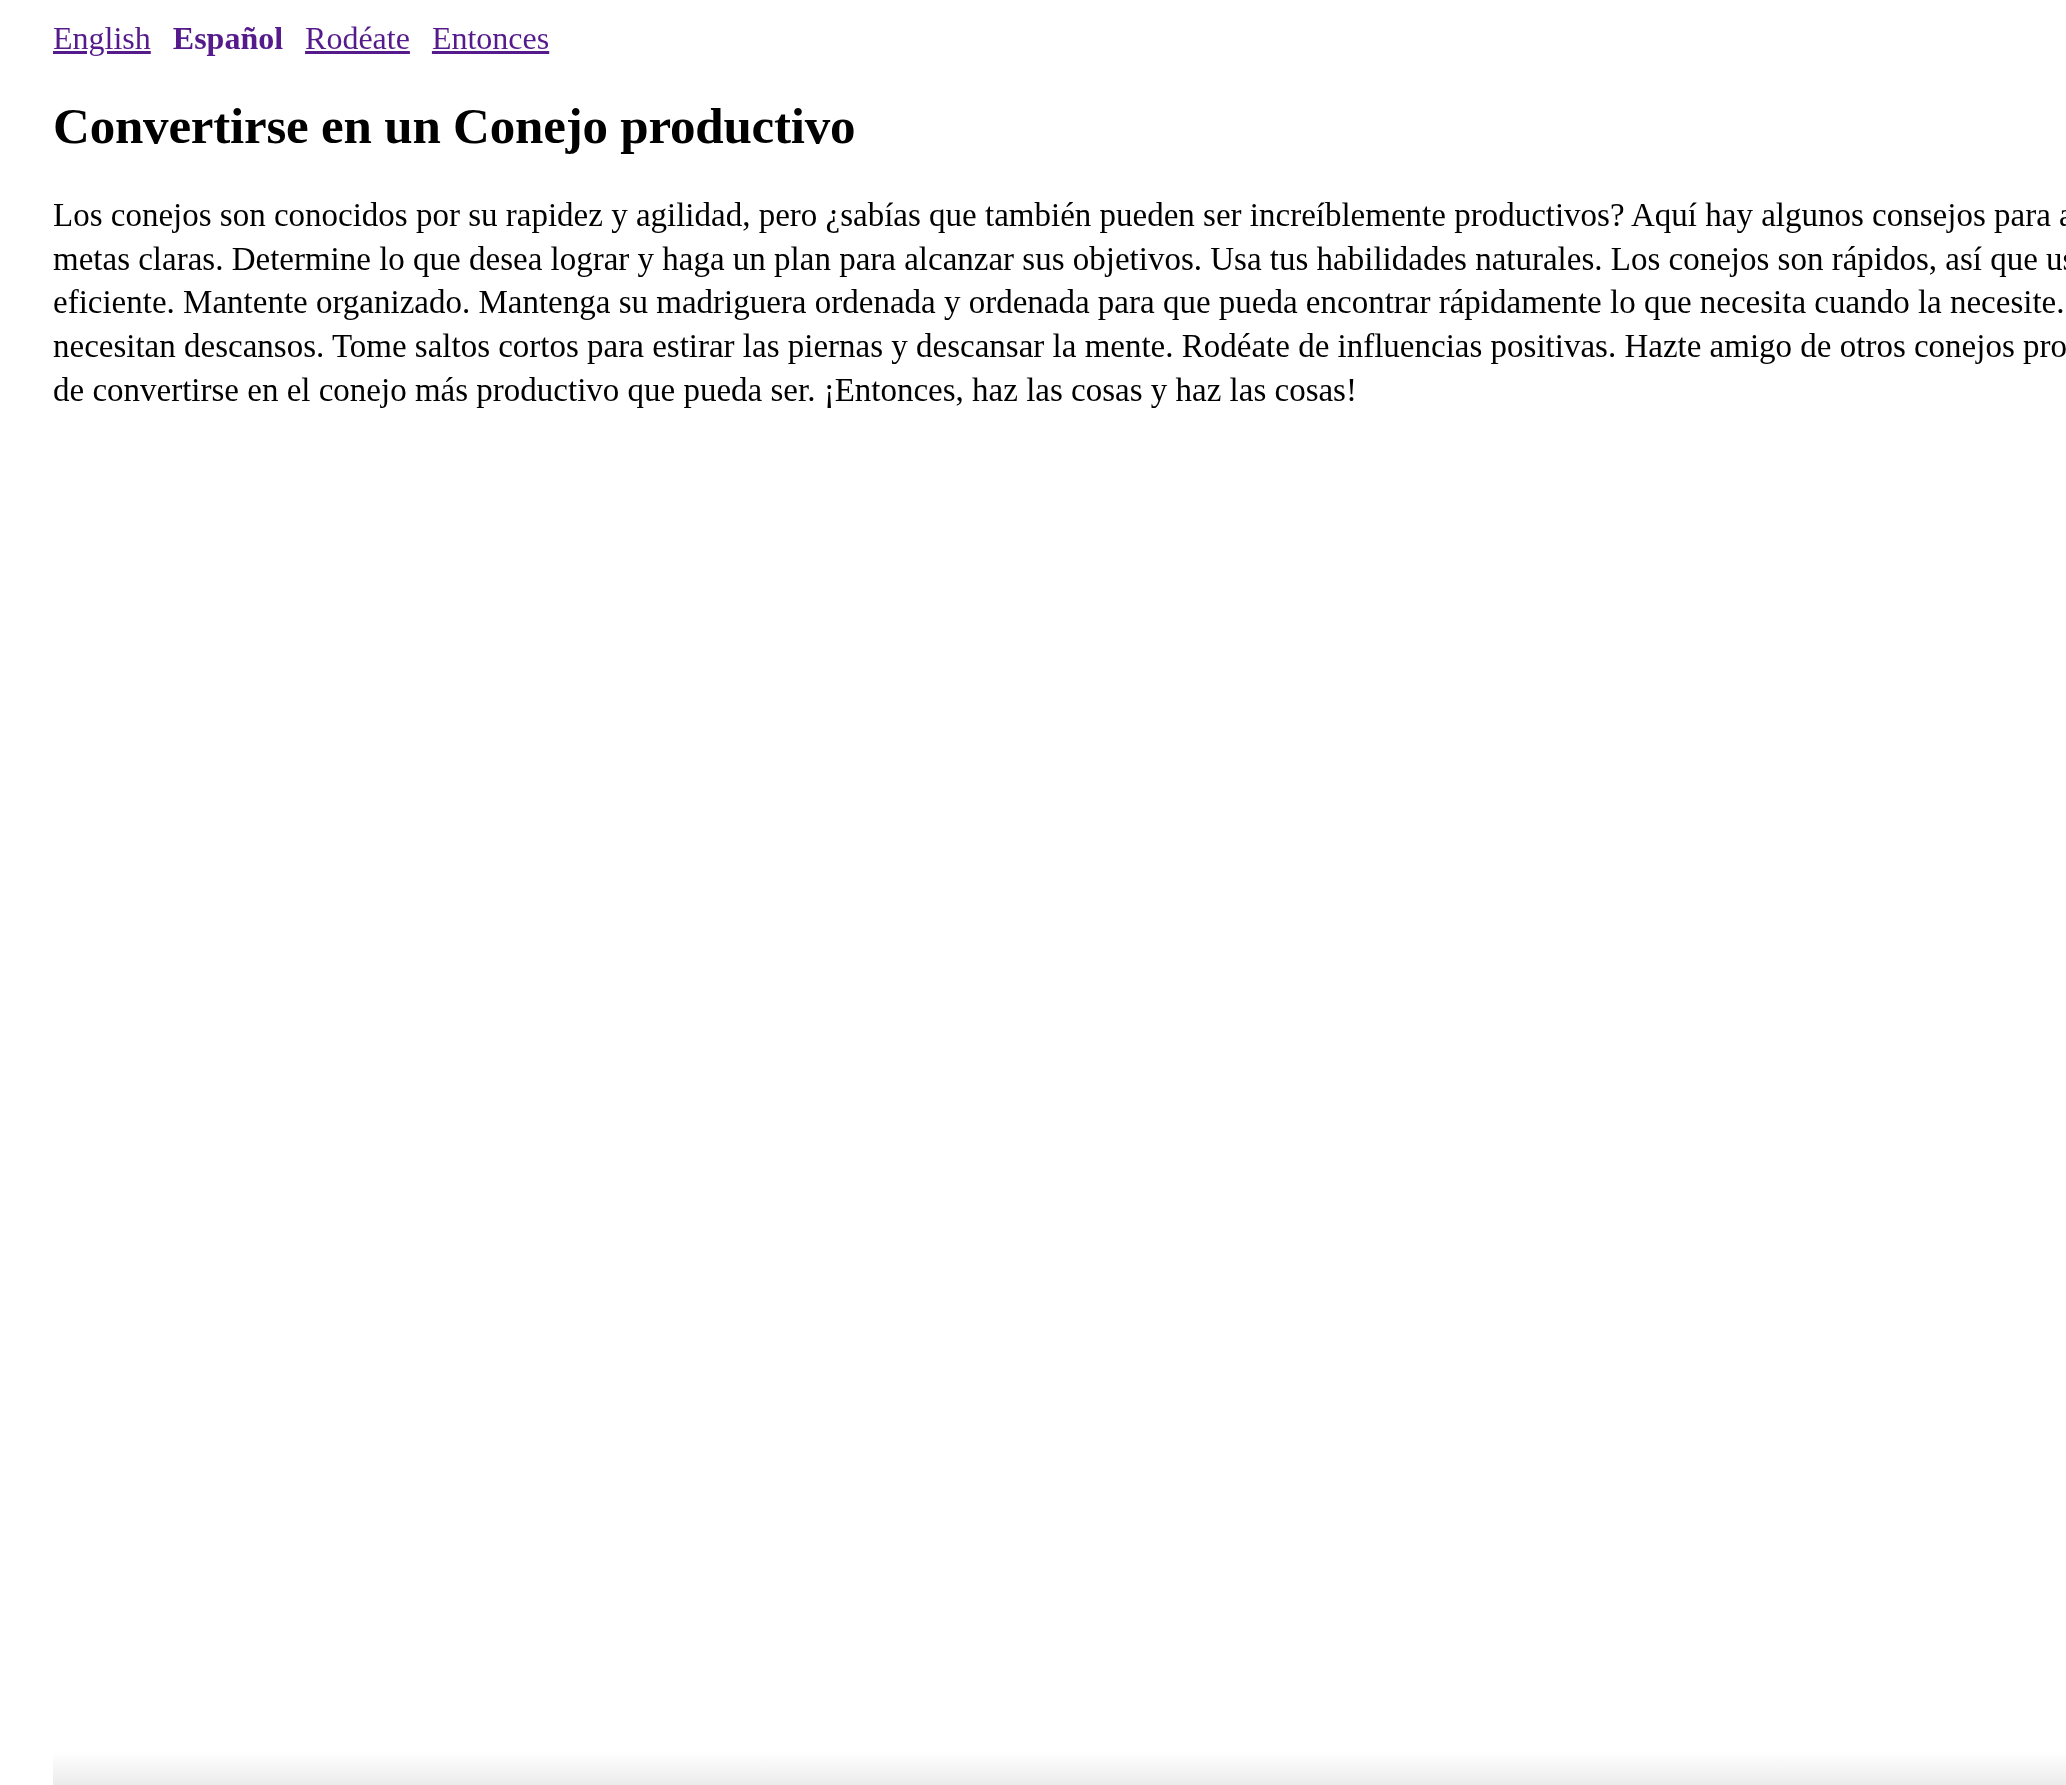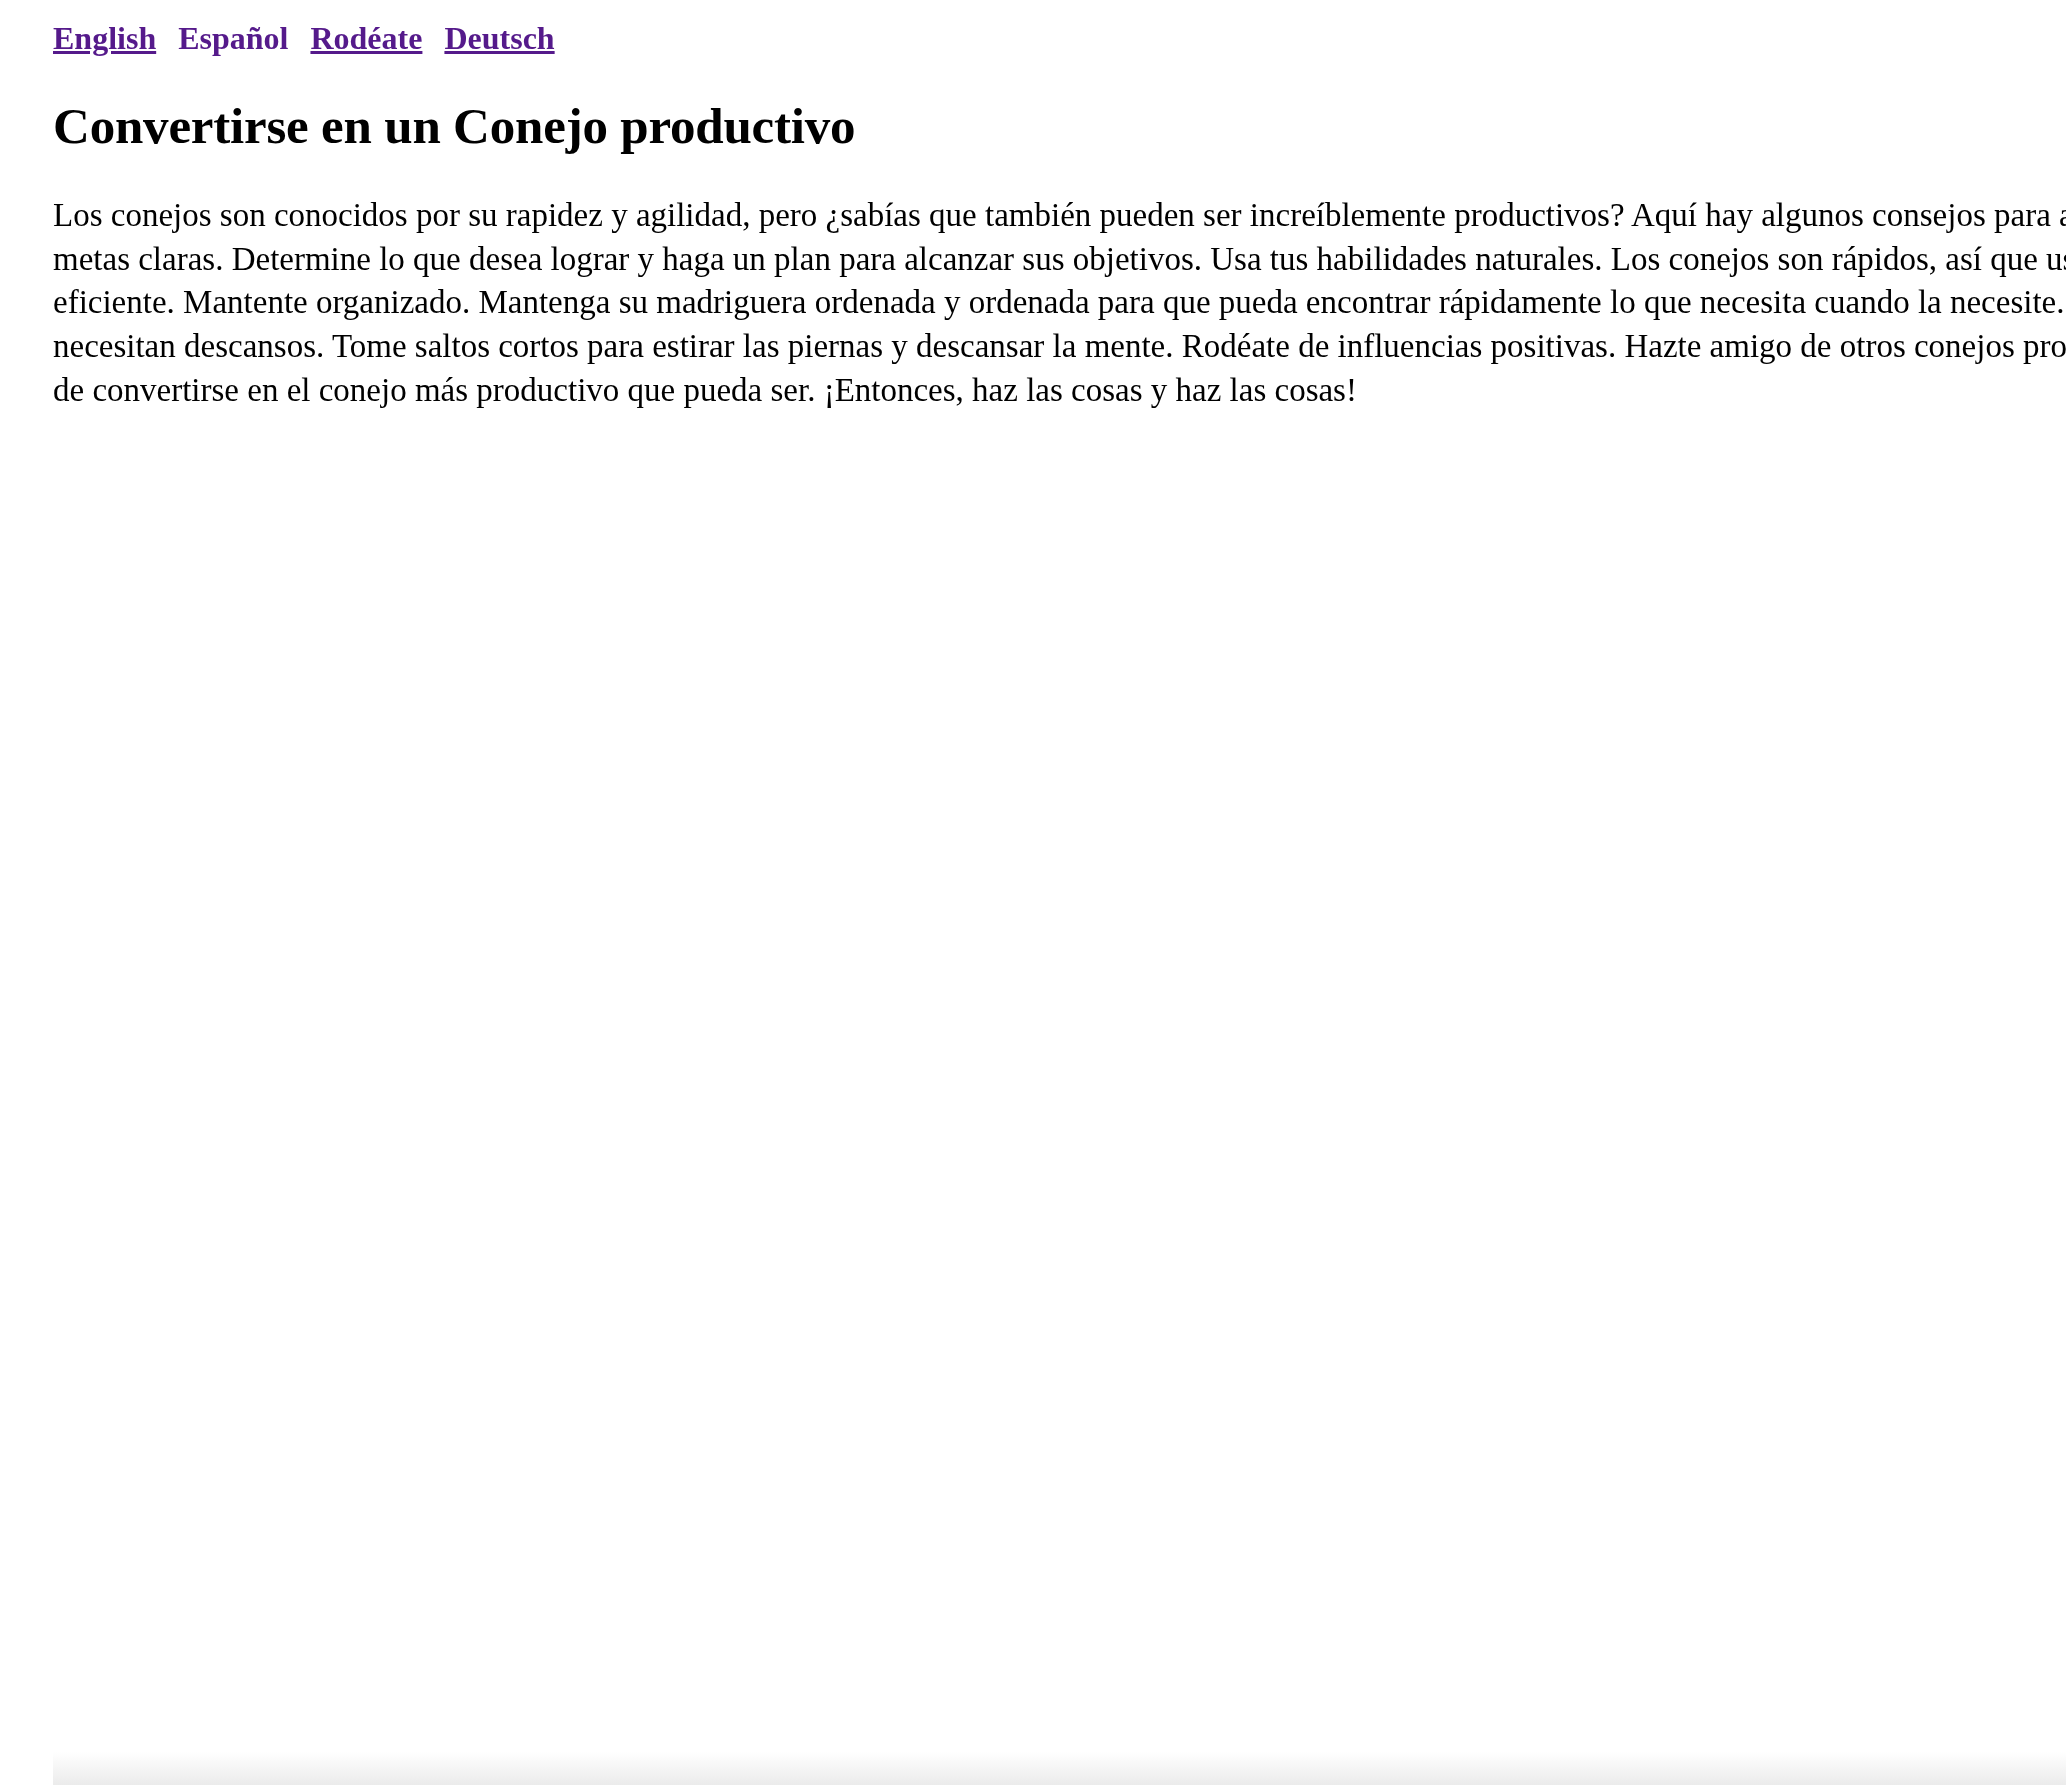--- a/index.html
+++ b/index.html
@@ -26,21 +26,20 @@
     white-space: nowrap;
   }
   .lang-link {
     font-size: 32px;
     font-family: "Liberation Serif", "DejaVu Serif", serif;
     color: #551a8b;
     text-decoration: underline;
     cursor: pointer;
     margin-right: 22px;
     display: inline-block;
-    font-weight: bold;
   }
   .lang-link.active {
     font-weight: bold;
     text-decoration: none;
     text-align: right;
   }
   h1.title {
     font-size: 51px;
     font-weight: bold;
     margin: 43px 0 0 0;
@@ -62,21 +61,21 @@
     height: 33px;
     background: linear-gradient(to bottom, #ffffff 0%, #f3f3f3 60%, #ebebeb 100%);
   }
 </style>
 </head>
 <body>
 
 <div class="page">
 
   <nav class="lang-nav">
-    <a class="lang-link" href="#">English</a><a class="lang-link active" href="#">Español</a><a class="lang-link" href="#">Rodéate</a><a class="lang-link" href="#">Deutsch</a>
+    <a class="lang-link" href="#">English</a><a class="lang-link active" href="#">Español</a><a class="lang-link" href="#">Rodéate</a><a class="lang-link" href="#">Entonces</a>
   </nav>
 
   <h1 class="title">Convertirse en un Conejo productivo</h1>
 
   <p class="body-text">Los conejos son conocidos por su rapidez y agilidad, pero ¿sabías que también pueden ser increíblemente productivos? Aquí hay algunos consejos para ayudarlo a convertirse en el conejo más productivo que pueda ser: Establecer metas claras. Determine lo que desea lograr y haga un plan para alcanzar sus objetivos. Usa tus habilidades naturales. Los conejos son rápidos, así que use esa velocidad para su ventaja completando tareas de manera rápida y eficiente. Mantente organizado. Mantenga su madriguera ordenada y ordenada para que pueda encontrar rápidamente lo que necesita cuando la necesite. Tomar descansos. A pesar de su reputación de ser rápida, los conejos también necesitan descansos. Tome saltos cortos para estirar las piernas y descansar la mente. Rodéate de influencias positivas. Hazte amigo de otros conejos productivos y aprende de sus hábitos. Siguiendo estos consejos, estará en camino de convertirse en el conejo más productivo que pueda ser. ¡Entonces, haz las cosas y haz las cosas!</p>
 
 </div>
 
 <div class="bottom-band"></div>
 

